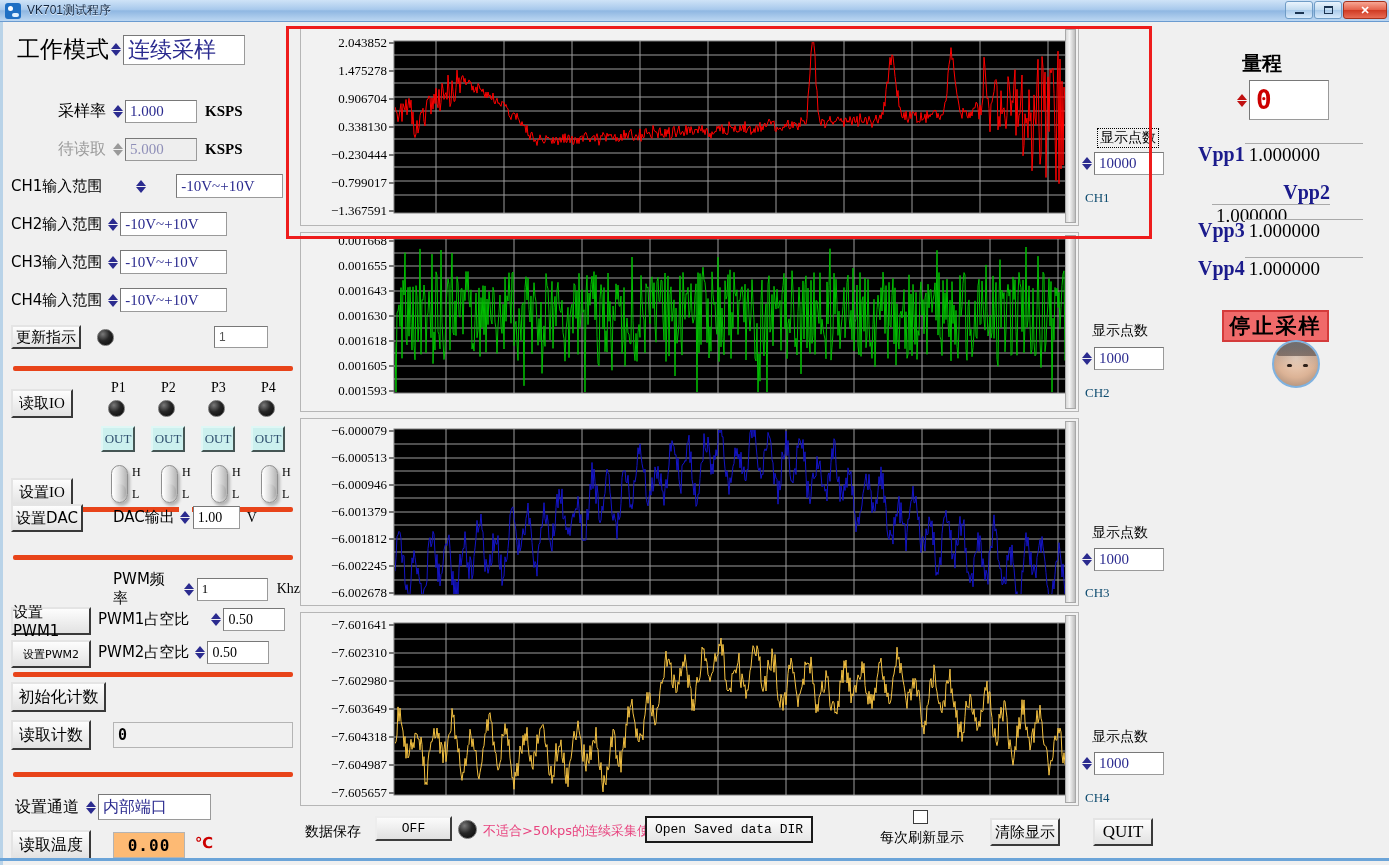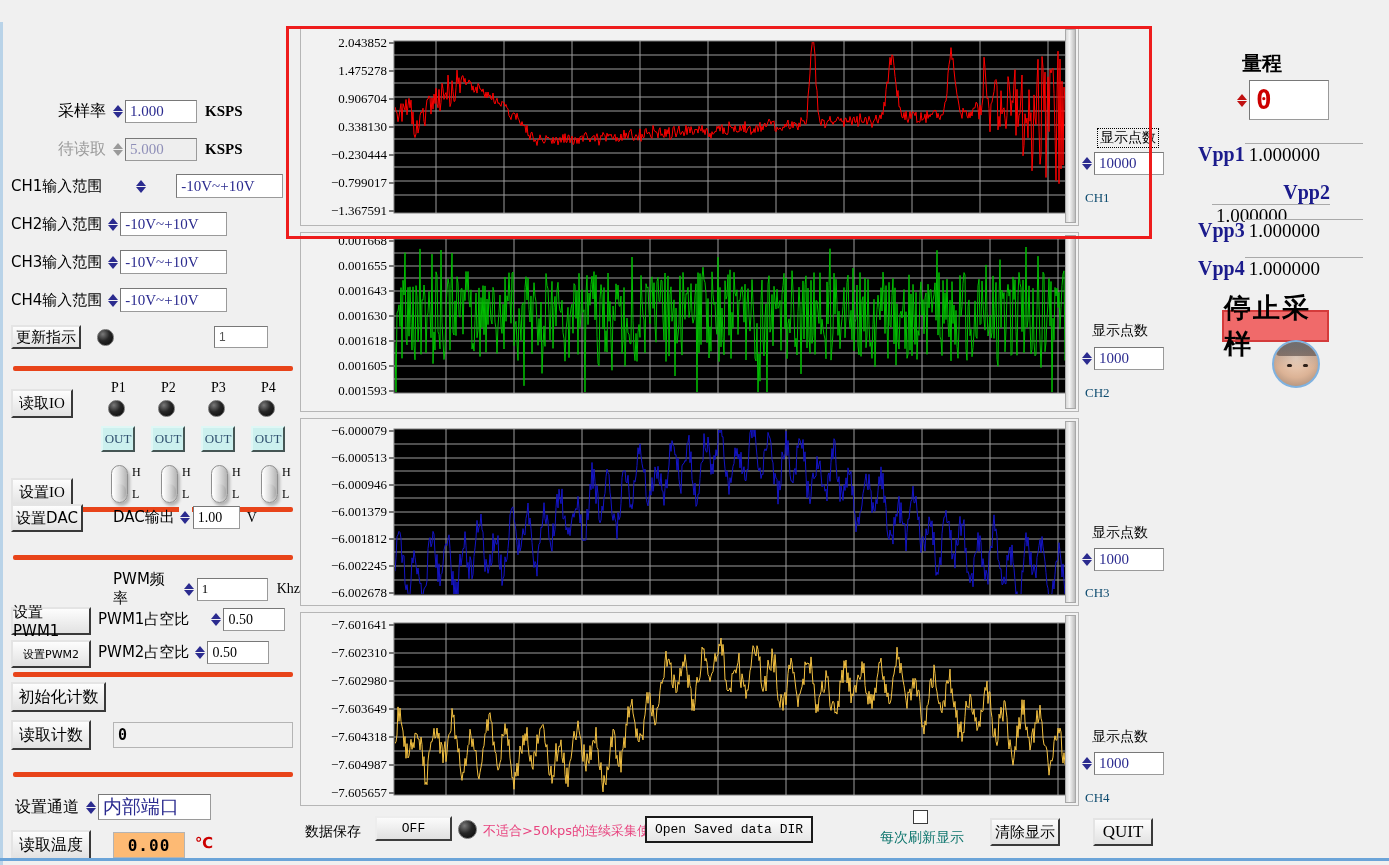--- a/index.html
+++ b/index.html
@@ -158,21 +158,21 @@
   }
   .vpp-val {
     font-family: "Liberation Serif", serif; font-size: 19px; color: #000;
     background: #f0f0f0; border-top: 1px solid #a9a9a9; padding: 0 4px;
     min-width: 118px;
   }
   .stopbtn {
     position: absolute;
     background: #f06a6a; border: 2px solid #d43b3b;
     color: #000; font-family: Liberation Serif, serif; font-weight: bold;
-    font-size: 27px; display: flex; align-items: center; justify-content: center;
+    font-size: 21px; display: flex; align-items: center; justify-content: center;
     letter-spacing: 2px;
   }
   .avatar {
     position: absolute; width: 48px; height: 48px; border-radius: 50%;
     border: 2px solid #7fb2e0; overflow: hidden;
     background: radial-gradient(circle at 50% 36%, #f2d6c0 0%, #dcb396 55%, #9c8270 100%);
   }
   .avatar .hairl { position:absolute; left:2px; top:0; width: 44px; height: 14px;
     background: linear-gradient(to bottom,#4a3a30,#7b6355); border-radius: 22px 22px 8px 8px; opacity:.85;}
   .avatar .eye { position:absolute; top:22px; width:5px; height:3px; background:#2b1d14; border-radius:2px;}
@@ -198,23 +198,50 @@
   .dotted-box {
     border: 1px dotted #000; padding: 0 2px;
   }
   .blueline { position:absolute; left:0; width:1389px; height:3px; background:#6ba4d8; }
 </style>
 </head>
 <body>
 
 <div id="app">
 
+  <div class="titlebar">
+    <div class="tb-icon"></div>
+    <div class="tb-title">VK701测试程序</div>
+    <div class="tb-btns">
+      <div class="tb-btn">
+        <div class="g">
+            <div class="min-bar"></div>
+          </div>
+      </div>
+      <div class="tb-btn">
+        <div class="g">
+            <div class="max-sq"></div>
+          </div>
+      </div>
+      <div class="tb-btn close">
+        <div class="g">✕</div>
+      </div>
+    </div>
+  </div>
 
   <div class="leftpanel">
 
+    <div class="kv" style="left:14px; top:12px;">
+      <span class="lbl-cn" style="font-size:23px;">工作模式</span>
+      <span class="spin" style="height:28px;">
+          <i class="up"></i>
+          <i class="dn"></i>
+        </span>
+      <span class="tfield" style="width:122px;height:30px;font-size:22px;font-family:'DejaVu Sans',sans-serif;">连续采样</span>
+    </div>
 
     <div class="kv" style="left:55px; top:78px;">
       <span class="lbl-cn" style="font-size:16px;margin-right:5px;">采样率</span>
       <span class="spin">
           <i class="up"></i>
           <i class="dn"></i>
         </span>
       <span class="tfield" style="width:72px;height:23px;">1.000</span>
       <span class="lbl-cn" style="font-size:15px;font-weight:bold;margin-left:8px;font-family:'Liberation Serif',serif;">KSPS</span>
     </div>
@@ -358,21 +385,21 @@
     <div class="tfield seg" style="position:absolute;left:110px;top:700px;width:180px;height:26px;background:#f0f0f0;border:1px solid #b4b4b4;color:#000;font-size:15px;">0</div>
 
     <div class="divider" style="left:10px; top:750px; width:280px;"></div>
 
     <div class="kv" style="left:12px; top:772px;">
       <span class="lbl-cn" style="font-size:16px;margin-right:5px;">设置通道</span>
       <span class="spin">
           <i class="up"></i>
           <i class="dn"></i>
         </span>
-      <span class="tfield" style="width:113px;height:26px;font-size:19px;font-family:'DejaVu Sans',sans-serif;">内部端口</span>
+      <span class="tfield" style="width:113px;height:26px;font-size:16px;font-family:'DejaVu Sans',sans-serif;">内部端口</span>
     </div>
 
     <div class="btn3d" style="position:absolute;left:8px;top:808px;width:80px;height:30px;font-size:16px;">读取温度</div>
     <div class="tfield seg" style="position:absolute;left:110px;top:810px;width:72px;height:26px;background:#fdba74;border:1px solid #b4b4b4;color:#000;font-size:16px;justify-content:center;">0.00</div>
     <div style="position:absolute;left:192px;top:812px;color:#cc0000;font-family:'DejaVu Sans',sans-serif;font-size:15px;font-weight:bold;">℃</div>
   </div>
 
   <div class="graphbox" style="left:300px; top:26px; width:779px; height:200px;">
     <svg width="777" height="198" viewBox="0 0 777 198">
       <g font-family="Liberation Serif, serif" font-size="13" fill="#000" text-anchor="end">
@@ -661,19 +688,19 @@
     <div class="bg"></div>
   </div>
 
   <div style="position:absolute;left:305px;top:823px;font-family:'DejaVu Sans',sans-serif;font-size:14px;color:#000;">数据保存</div>
   <div class="offbtn" style="position:absolute;left:375px;top:816px;width:77px;height:25px;">OFF</div>
   <div class="led" style="position:absolute;left:458px;top:820px;width:19px;height:19px;"></div>
   <div class="warn" style="position:absolute;left:483px;top:822px;">不适合&gt;50kps的连续采集使用</div>
   <div class="opendir" style="position:absolute;left:645px;top:816px;width:168px;height:27px;">Open Saved data DIR</div>
 
   <div class="cbox" style="position:absolute;left:913px;top:810px;"></div>
-  <div style="position:absolute;left:880px;top:829px;font-family:'DejaVu Sans',sans-serif;font-size:14px;color:#0f766e;">每次刷新显示</div>
+  <div style="position:absolute;left:880px;top:829px;font-family:'DejaVu Sans',sans-serif;font-size:14px;color:#000000;">每次刷新显示</div>
 
   <div class="btn3d" style="position:absolute;left:990px;top:818px;width:70px;height:28px;font-size:15px;">清除显示</div>
   <div class="btn3d" style="position:absolute;left:1093px;top:818px;width:60px;height:28px;font-size:17px;font-family:'Liberation Serif',serif;">QUIT</div>
 
   <div class="blueline" style="top:858px;"></div>
 </div>
 
 </body></html>

